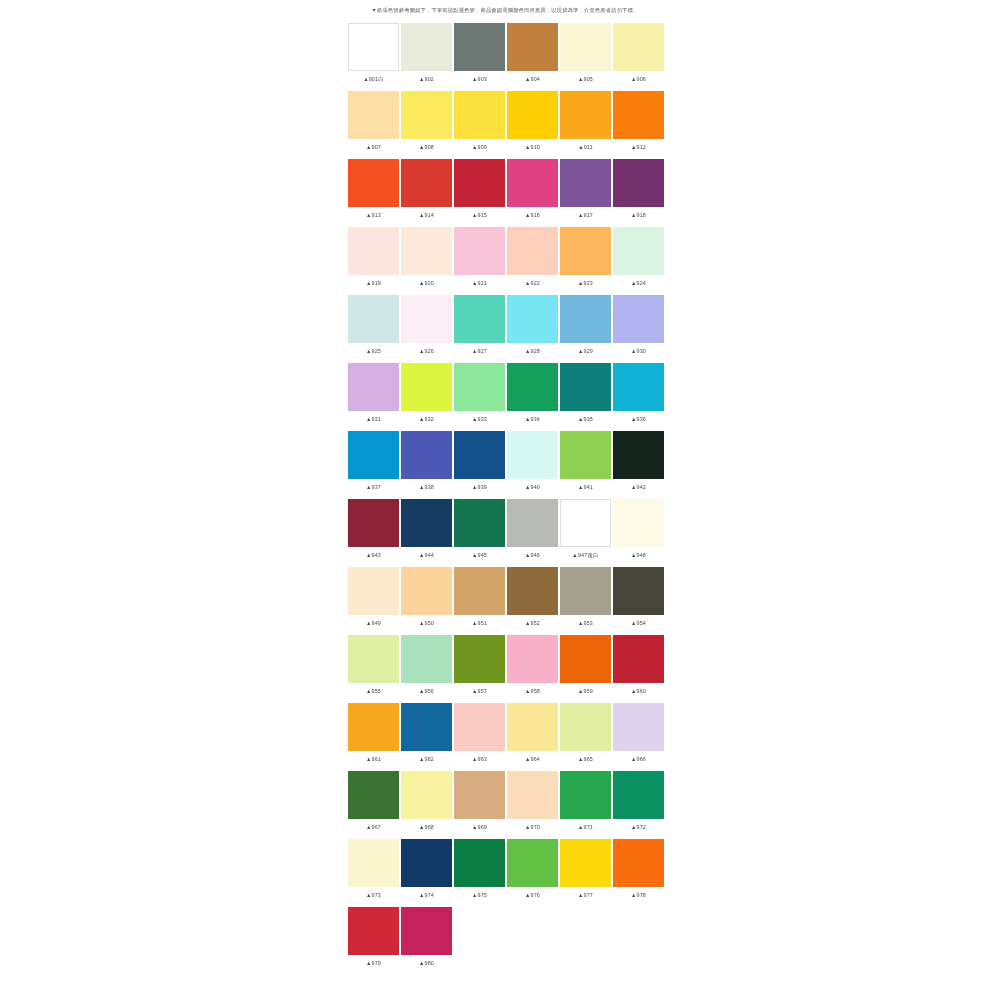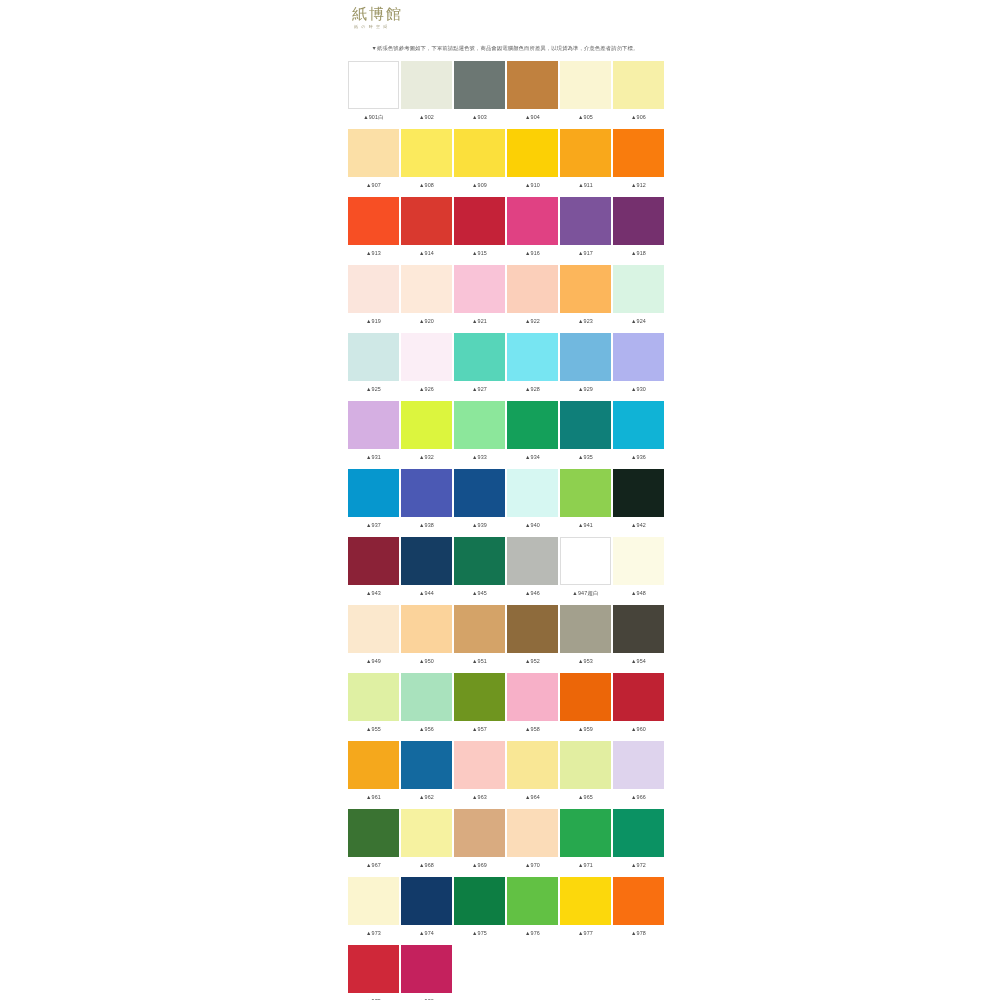--- a/index.html
+++ b/index.html
@@ -94,26 +94,20 @@
     letter-spacing: 0.2px;
     white-space: nowrap;
   }
 </style>
 </head>
 <body>
 
 <div id="page">
   <div class="sheet">
 
-    <div class="brand">
-      <span class="brand-mark">
-        <span>紙博館</span>
-        <span class="brand-sub">紙 の 時 空 間</span>
-      </span>
-    </div>
 
     <div class="notice">▼紙張色號參考圖如下，下單前請點選色號，商品會因電腦顏色而所差異，以現貨為準，介意色差者請勿下標。</div>
 
     <div class="grid">
         <div class="cell">
           <span class="chip bordered" style="background: rgb(255, 255, 255);"></span>
           <span class="chip-label">▲901白</span>
         </div>
         <div class="cell">
           <span class="chip" style="background: rgb(232, 235, 220);"></span>

